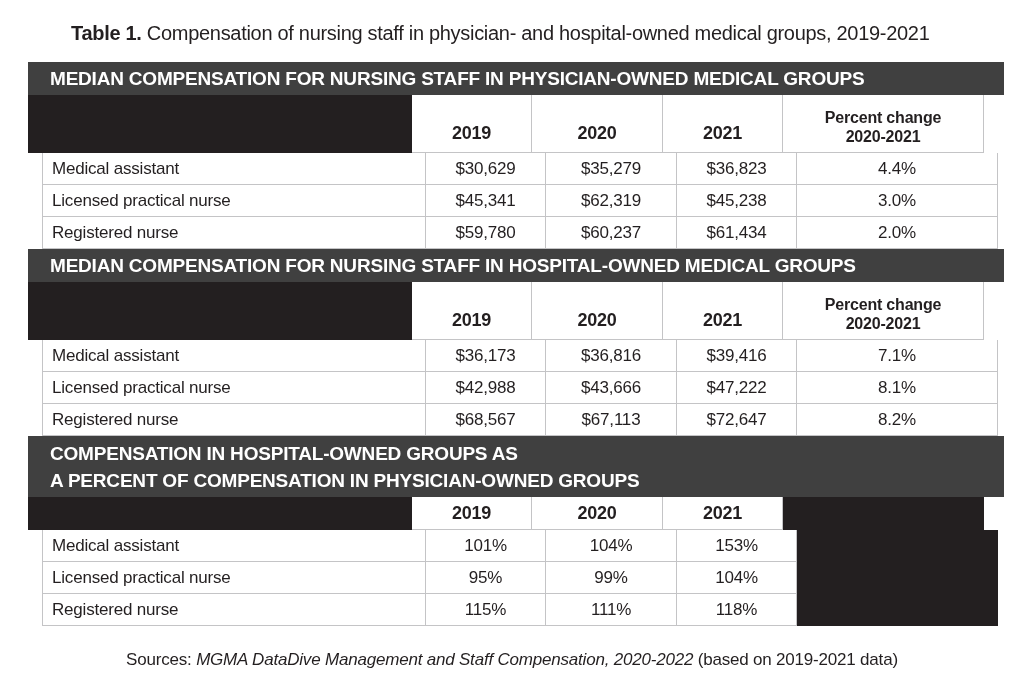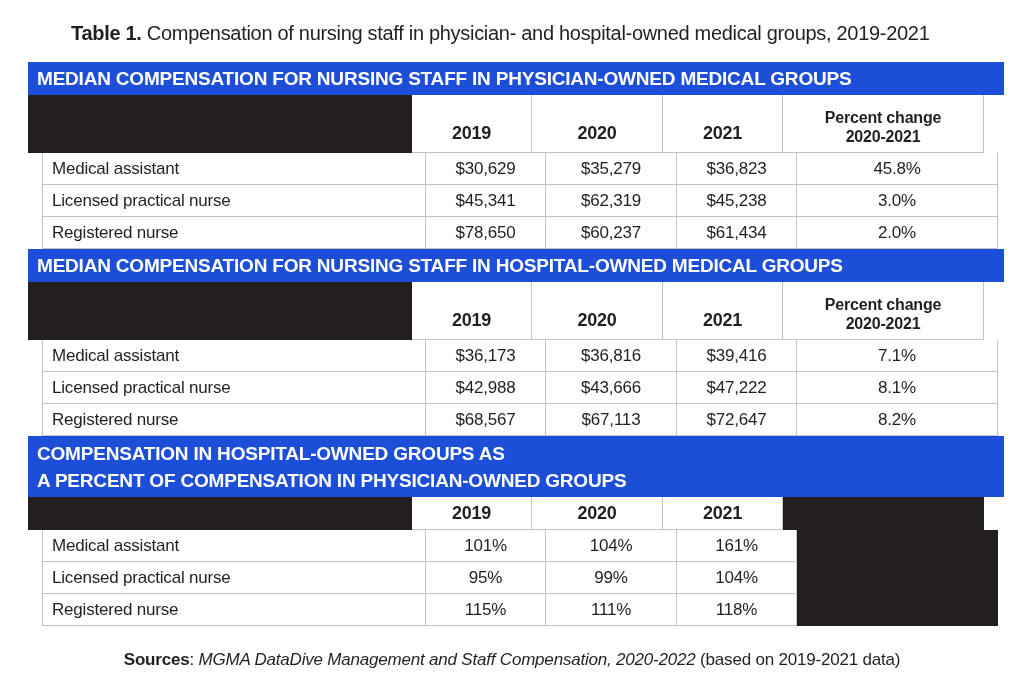--- a/index.html
+++ b/index.html
@@ -23,27 +23,27 @@
     margin-left: 43px;
   }
   .title .bold { font-weight: bold; }
   .tbl {
     position: absolute;
     left: 28px;
     top: 62px;
     width: 976px;
   }
   .greenbar {
-    background: #1d4ed8;
+    background: #404040;
     color: #ffffff;
     font-weight: bold;
     font-size: 19px;
     height: 33px;
     line-height: 33px;
-    padding-left: 9px;
+    padding-left: 22px;
     letter-spacing: -0.2px;
     box-sizing: border-box;
     white-space: pre-line;
   }
   .greenbar.two {
     height: 61px;
     line-height: 27px;
     padding-top: 4px;
   }
   .row { display: flex; }
@@ -92,21 +92,21 @@
   .row .black:first-child { border-left-color: #231f20; }
   .sources {
     position: absolute;
     left: 0;
     top: 650px;
     width: 1024px;
     text-align: center;
     font-size: 17px;
     letter-spacing: -0.2px;
   }
-  .sources .bold { font-weight: bold; }
+  .sources .bold { font-weight: normal; }
   .sources .ital { font-style: italic; }
 </style>
 </head>
 <body>
 
 <div class="page">
 
   <div class="title">
     <span class="bold">Table 1.</span><span> Compensation of nursing staff in physician- and hospital-owned medical groups, 2019-2021</span>
   </div>
@@ -120,32 +120,32 @@
       <div class="cell ycol2 yearhead">2020</div>
       <div class="cell ycol yearhead">2021</div>
       <div class="cell pcol pcthead">Percent change
 2020-2021</div>
     </div>
     <div class="row datarow">
       <div class="cell lbl">Medical assistant</div>
       <div class="cell ycol">$30,629</div>
       <div class="cell ycol2">$35,279</div>
       <div class="cell ycol">$36,823</div>
-      <div class="cell pcol">45.8%</div>
+      <div class="cell pcol">4.4%</div>
     </div>
     <div class="row datarow">
       <div class="cell lbl">Licensed practical nurse</div>
       <div class="cell ycol">$45,341</div>
       <div class="cell ycol2">$62,319</div>
       <div class="cell ycol">$45,238</div>
       <div class="cell pcol">3.0%</div>
     </div>
     <div class="row datarow">
       <div class="cell lbl">Registered nurse</div>
-      <div class="cell ycol">$78,650</div>
+      <div class="cell ycol">$59,780</div>
       <div class="cell ycol2">$60,237</div>
       <div class="cell ycol">$61,434</div>
       <div class="cell pcol">2.0%</div>
     </div>
 
     <div class="greenbar">MEDIAN COMPENSATION FOR NURSING STAFF IN HOSPITAL-OWNED MEDICAL GROUPS</div>
     <div class="row headrow">
       <div class="cell lbl black"></div>
       <div class="cell ycol yearhead">2019</div>
       <div class="cell ycol2 yearhead">2020</div>
@@ -181,21 +181,21 @@
       <div class="cell lbl black"></div>
       <div class="cell ycol">2019</div>
       <div class="cell ycol2">2020</div>
       <div class="cell ycol">2021</div>
       <div class="cell pcol black"></div>
     </div>
     <div class="row datarow">
       <div class="cell lbl">Medical assistant</div>
       <div class="cell ycol">101%</div>
       <div class="cell ycol2">104%</div>
-      <div class="cell ycol">161%</div>
+      <div class="cell ycol">153%</div>
       <div class="cell pcol black"></div>
     </div>
     <div class="row datarow">
       <div class="cell lbl">Licensed practical nurse</div>
       <div class="cell ycol">95%</div>
       <div class="cell ycol2">99%</div>
       <div class="cell ycol">104%</div>
       <div class="cell pcol black"></div>
     </div>
     <div class="row datarow">

